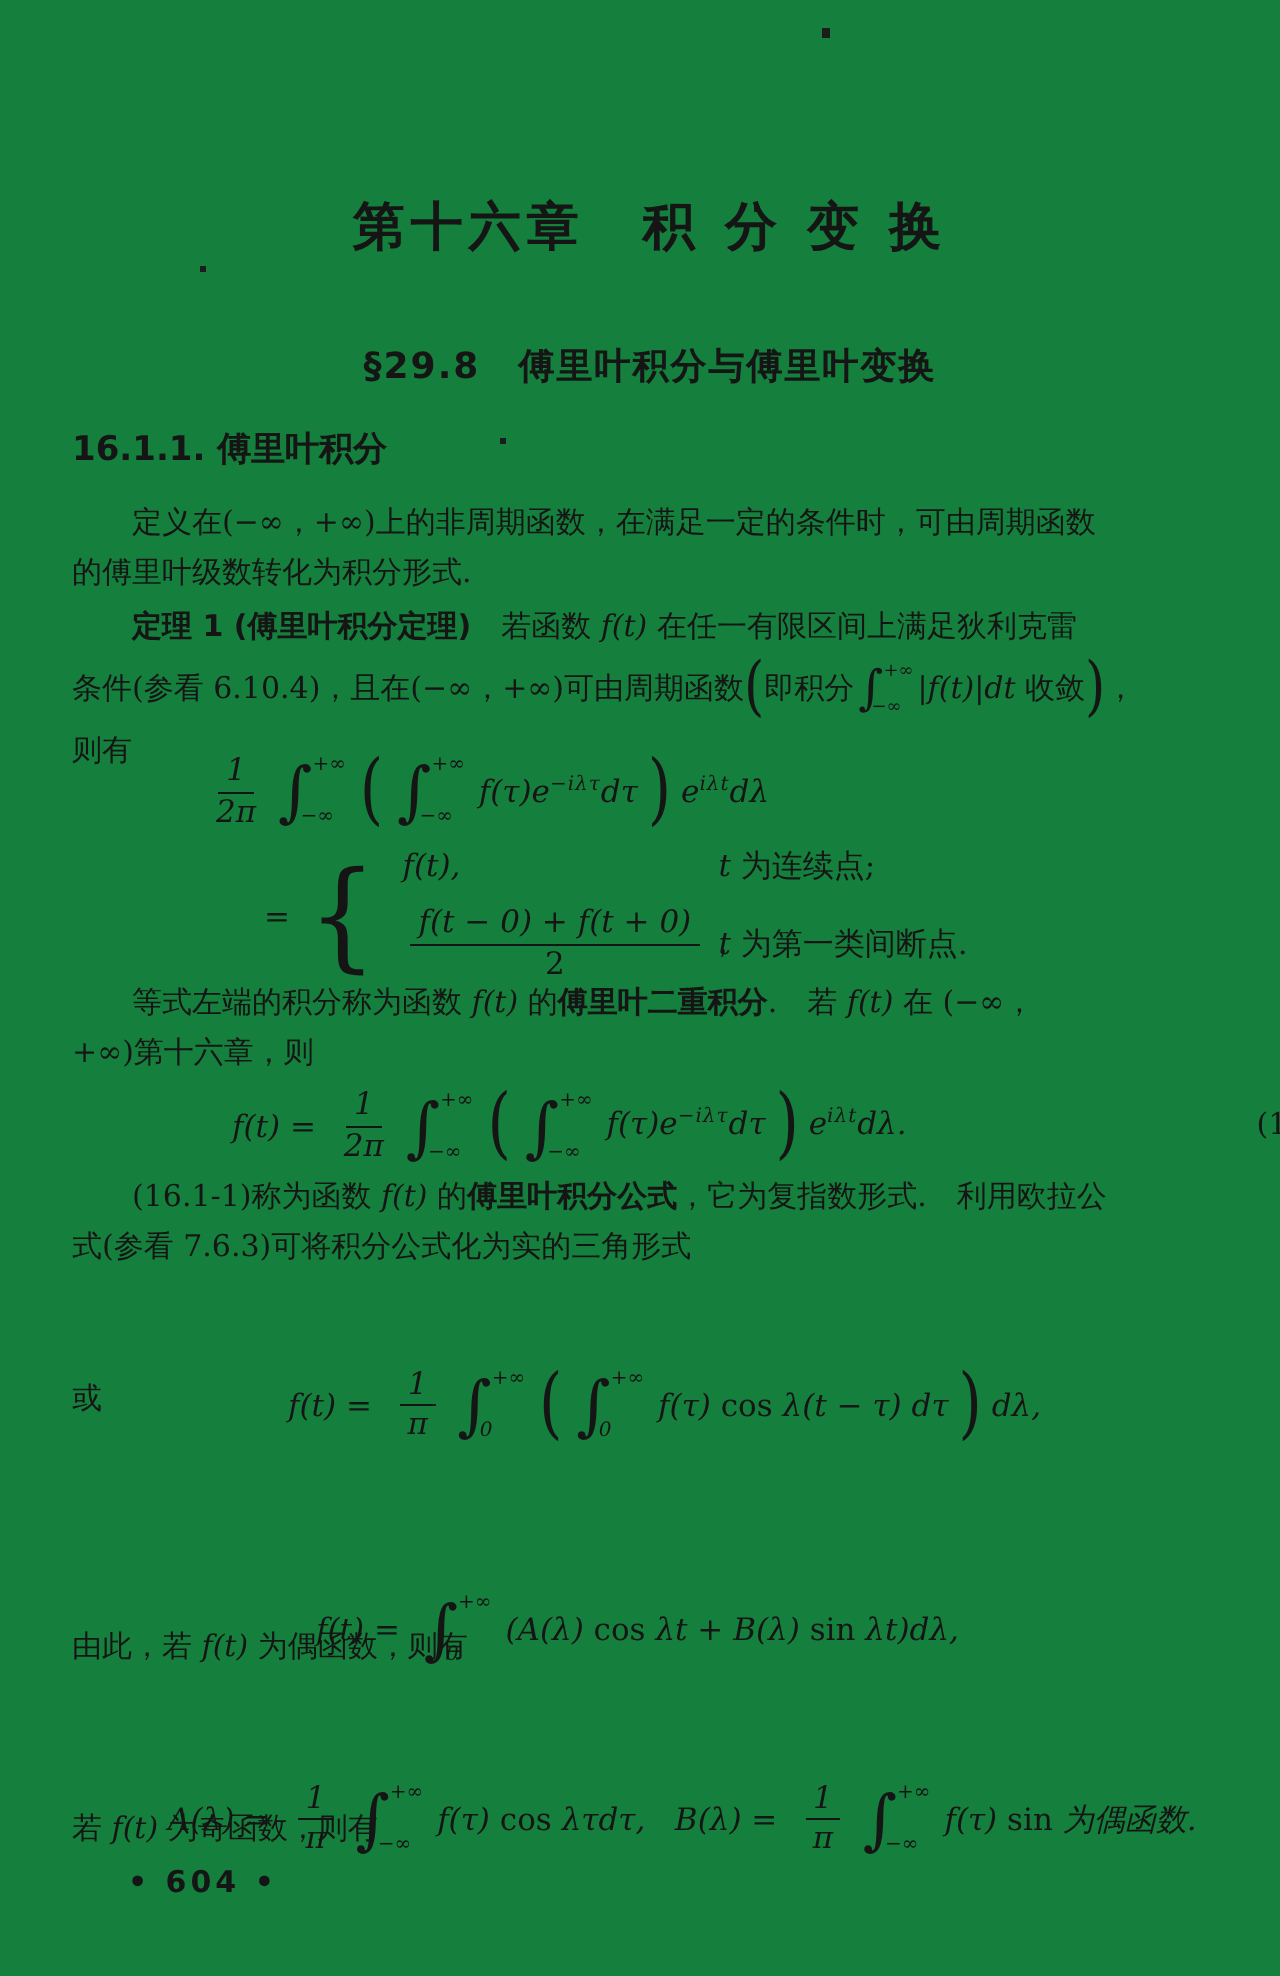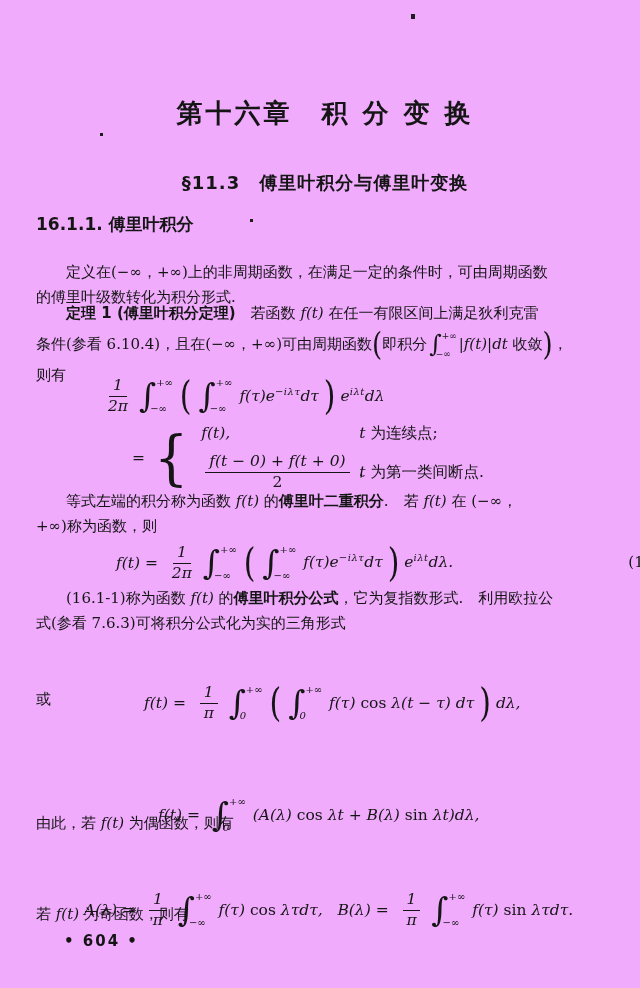--- a/index.html
+++ b/index.html
@@ -1,17 +1,17 @@
 <!DOCTYPE html>
 <html><head>
 <meta charset="utf-8">
 <style>
   html,body { margin:0; padding:0; background:#ffffff; }
   .sheet {
-    position:relative; width:640px; height:988px; background:#f0abfc;
+    position:relative; width:640px; height:988px; background:#15803d;
     font-family:"DejaVu Serif", serif; color:#151515; overflow:hidden;
   }
   .abs { position:absolute; left:36px; width:578px; }
   .c { text-align:center; }
   .h1 { font-family:"DejaVu Sans", sans-serif; font-weight:700; font-size:26px; letter-spacing:3px; }
   .h2 { font-family:"DejaVu Sans", sans-serif; font-weight:700; font-size:18px; letter-spacing:1px; }
   .h3 { font-family:"DejaVu Sans", sans-serif; font-weight:700; font-size:17px; }
   .bl { font-size:15px; line-height:25px; white-space:nowrap; }
   .ind { padding-left:2em; }
   .b { font-family:"DejaVu Sans", sans-serif; font-weight:700; }
@@ -45,24 +45,24 @@
 <body>
 
 <div class="sheet">
 
   <div class="speck" style="left:411px;top:14px;width:4px;height:5px;"></div>
   <div class="speck" style="left:377px;top:103px;width:3px;height:3px;"></div>
   <div class="speck" style="left:100px;top:133px;width:3px;height:3px;"></div>
   <div class="speck" style="left:250px;top:219px;width:3px;height:3px;"></div>
 
   <div class="abs c h1" style="top:96px;">第十六章　积 分 变 换</div>
-  <div class="abs c h2" style="top:171px;">§11.3　傅里叶积分与傅里叶变换</div>
+  <div class="abs c h2" style="top:171px;">§29.8　傅里叶积分与傅里叶变换</div>
   <div class="abs h3" style="top:213px;">16.1.1. 傅里叶积分</div>
 
-  <div class="abs" style="top:249px;margin-top:11px;">
+  <div class="abs" style="top:249px;">
     <div class="bl ind"><span class="t">定义在(−∞，+∞)上的非周期函数，在满足一定的条件时，可由周期函数</span></div>
     <div class="bl"><span class="t">的傅里叶级数转化为积分形式.</span></div>
   </div>
 
   <div class="abs" style="top:301px;">
     <div class="bl ind"><span class="b t">定理 1 (傅里叶积分定理)</span><span class="t">　若函数 </span><span class="mi t">f(t)</span><span class="t"> 在任一有限区间上满足狄利克雷</span></div>
     <div class="bl" style="line-height:37px;"><span class="t">条件(参看 6.10.4)，且在(−∞，+∞)可由周期函数</span><span class="bigp sm">(</span><span class="t">即积分</span><span class="intg sm">
           <span class="isign">∫</span>
           <span class="lims">
             <span>+∞</span>
@@ -107,21 +107,21 @@
               <span class="nu">f(t − 0) + f(t + 0)</span>
               <span class="de fn">2</span>
             </span><span class="t">，</span></span>
         <span class="cell"><span class="mi t">t</span><span class="t"> 为第一类间断点.</span></span>
       </span>
     </div>
   </div>
 
   <div class="abs" style="top:489px;">
     <div class="bl ind"><span class="t">等式左端的积分称为函数 </span><span class="mi t">f(t)</span><span class="t"> 的</span><span class="b t">傅里叶二重积分</span><span class="t">.　若 </span><span class="mi t">f(t)</span><span class="t"> 在 (−∞，</span></div>
-    <div class="bl"><span class="t">+∞)称为函数，则</span></div>
+    <div class="bl"><span class="t">+∞)第十六章，则</span></div>
   </div>
 
   <div class="abs eqline" style="top:540px;padding-left:80px;height:44px;line-height:44px;">
     <span class="mi t">f(t) = </span>
     <span class="frac">
         <span class="nu">1</span>
         <span class="de">2π</span>
       </span>
     <span class="intg">
         <span class="isign">∫</span>
@@ -210,21 +210,21 @@
         <span class="nu">1</span>
         <span class="de">π</span>
       </span>
     <span class="intg">
         <span class="isign">∫</span>
         <span class="lims">
           <span>+∞</span>
           <span class="lo">−∞</span>
         </span>
       </span>
-    <span class="grp"><span class="mi t">f(τ) </span><span class="fn t">sin </span><span class="mi t">λτdτ.</span></span>
+    <span class="grp"><span class="mi t">f(τ) </span><span class="fn t">sin </span><span class="mi t">为偶函数.</span></span>
   </div>
 
   <div class="abs bl" style="top:811px;"><span class="t">由此，若 </span><span class="mi t">f(t)</span><span class="t"> 为偶函数，则有</span></div>
 
   <div class="abs bl" style="top:878px;margin-top:24px;"><span class="t">若 </span><span class="mi t">f(t)</span><span class="t"> 为奇函数，则有</span></div>
 
   <div class="footer b">• 604 •</div>
 
 </div>
 

